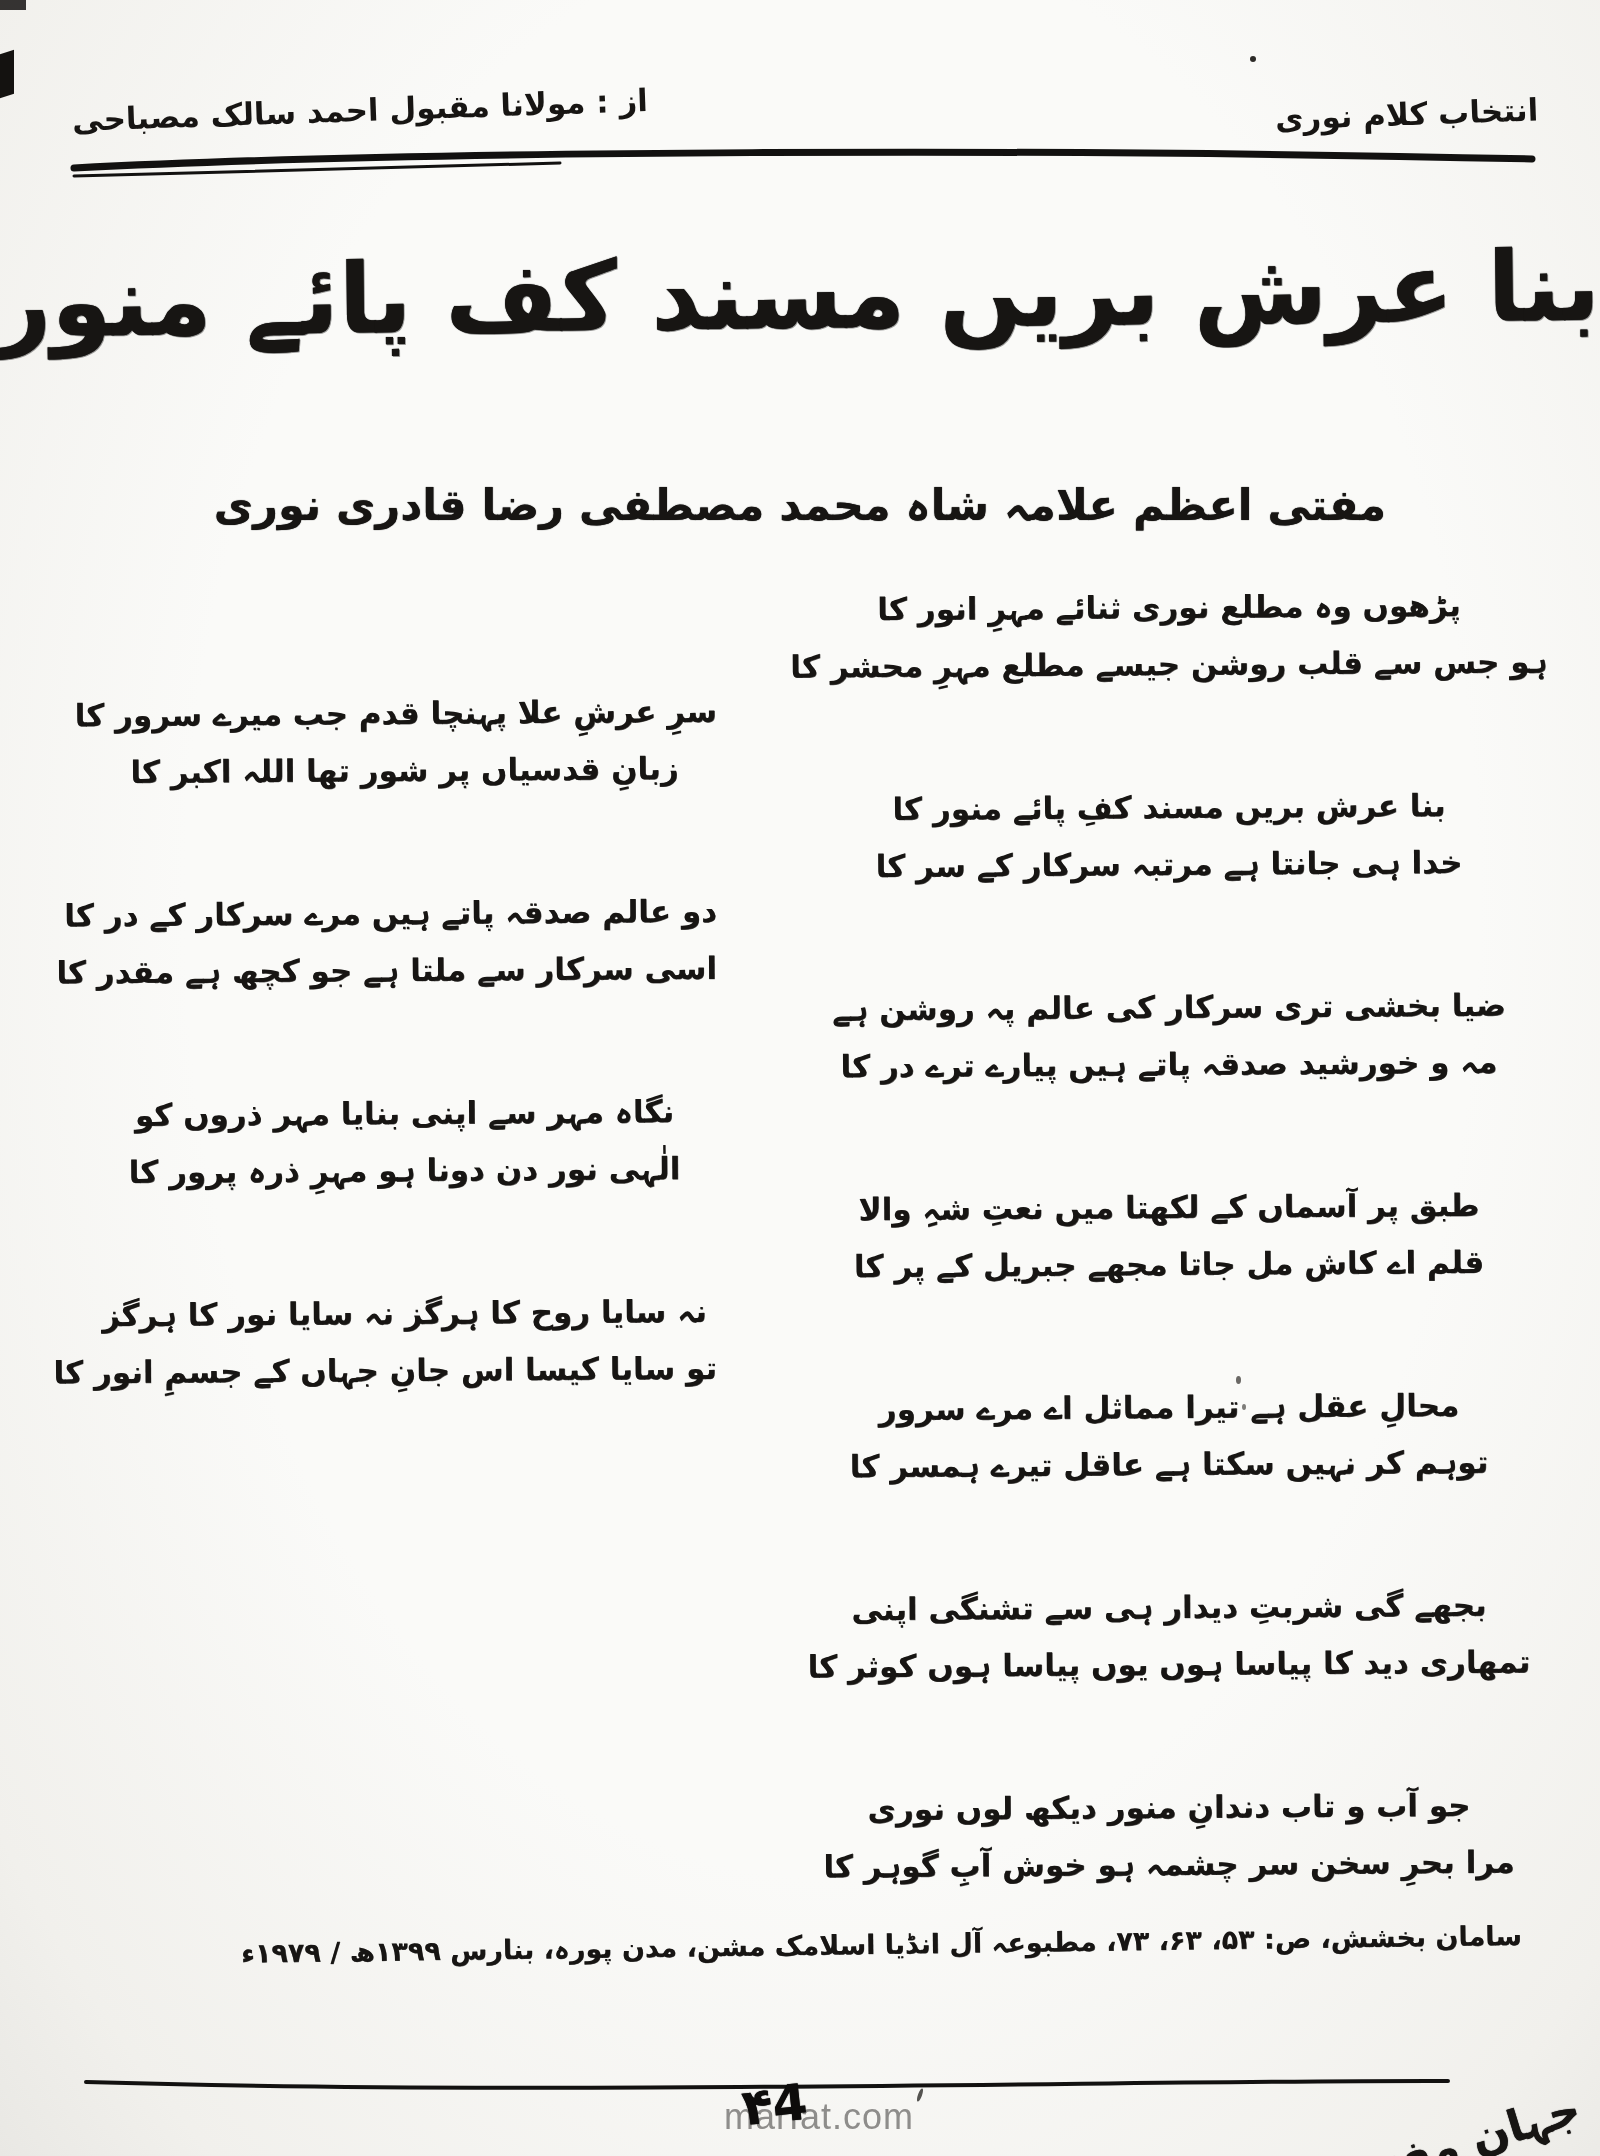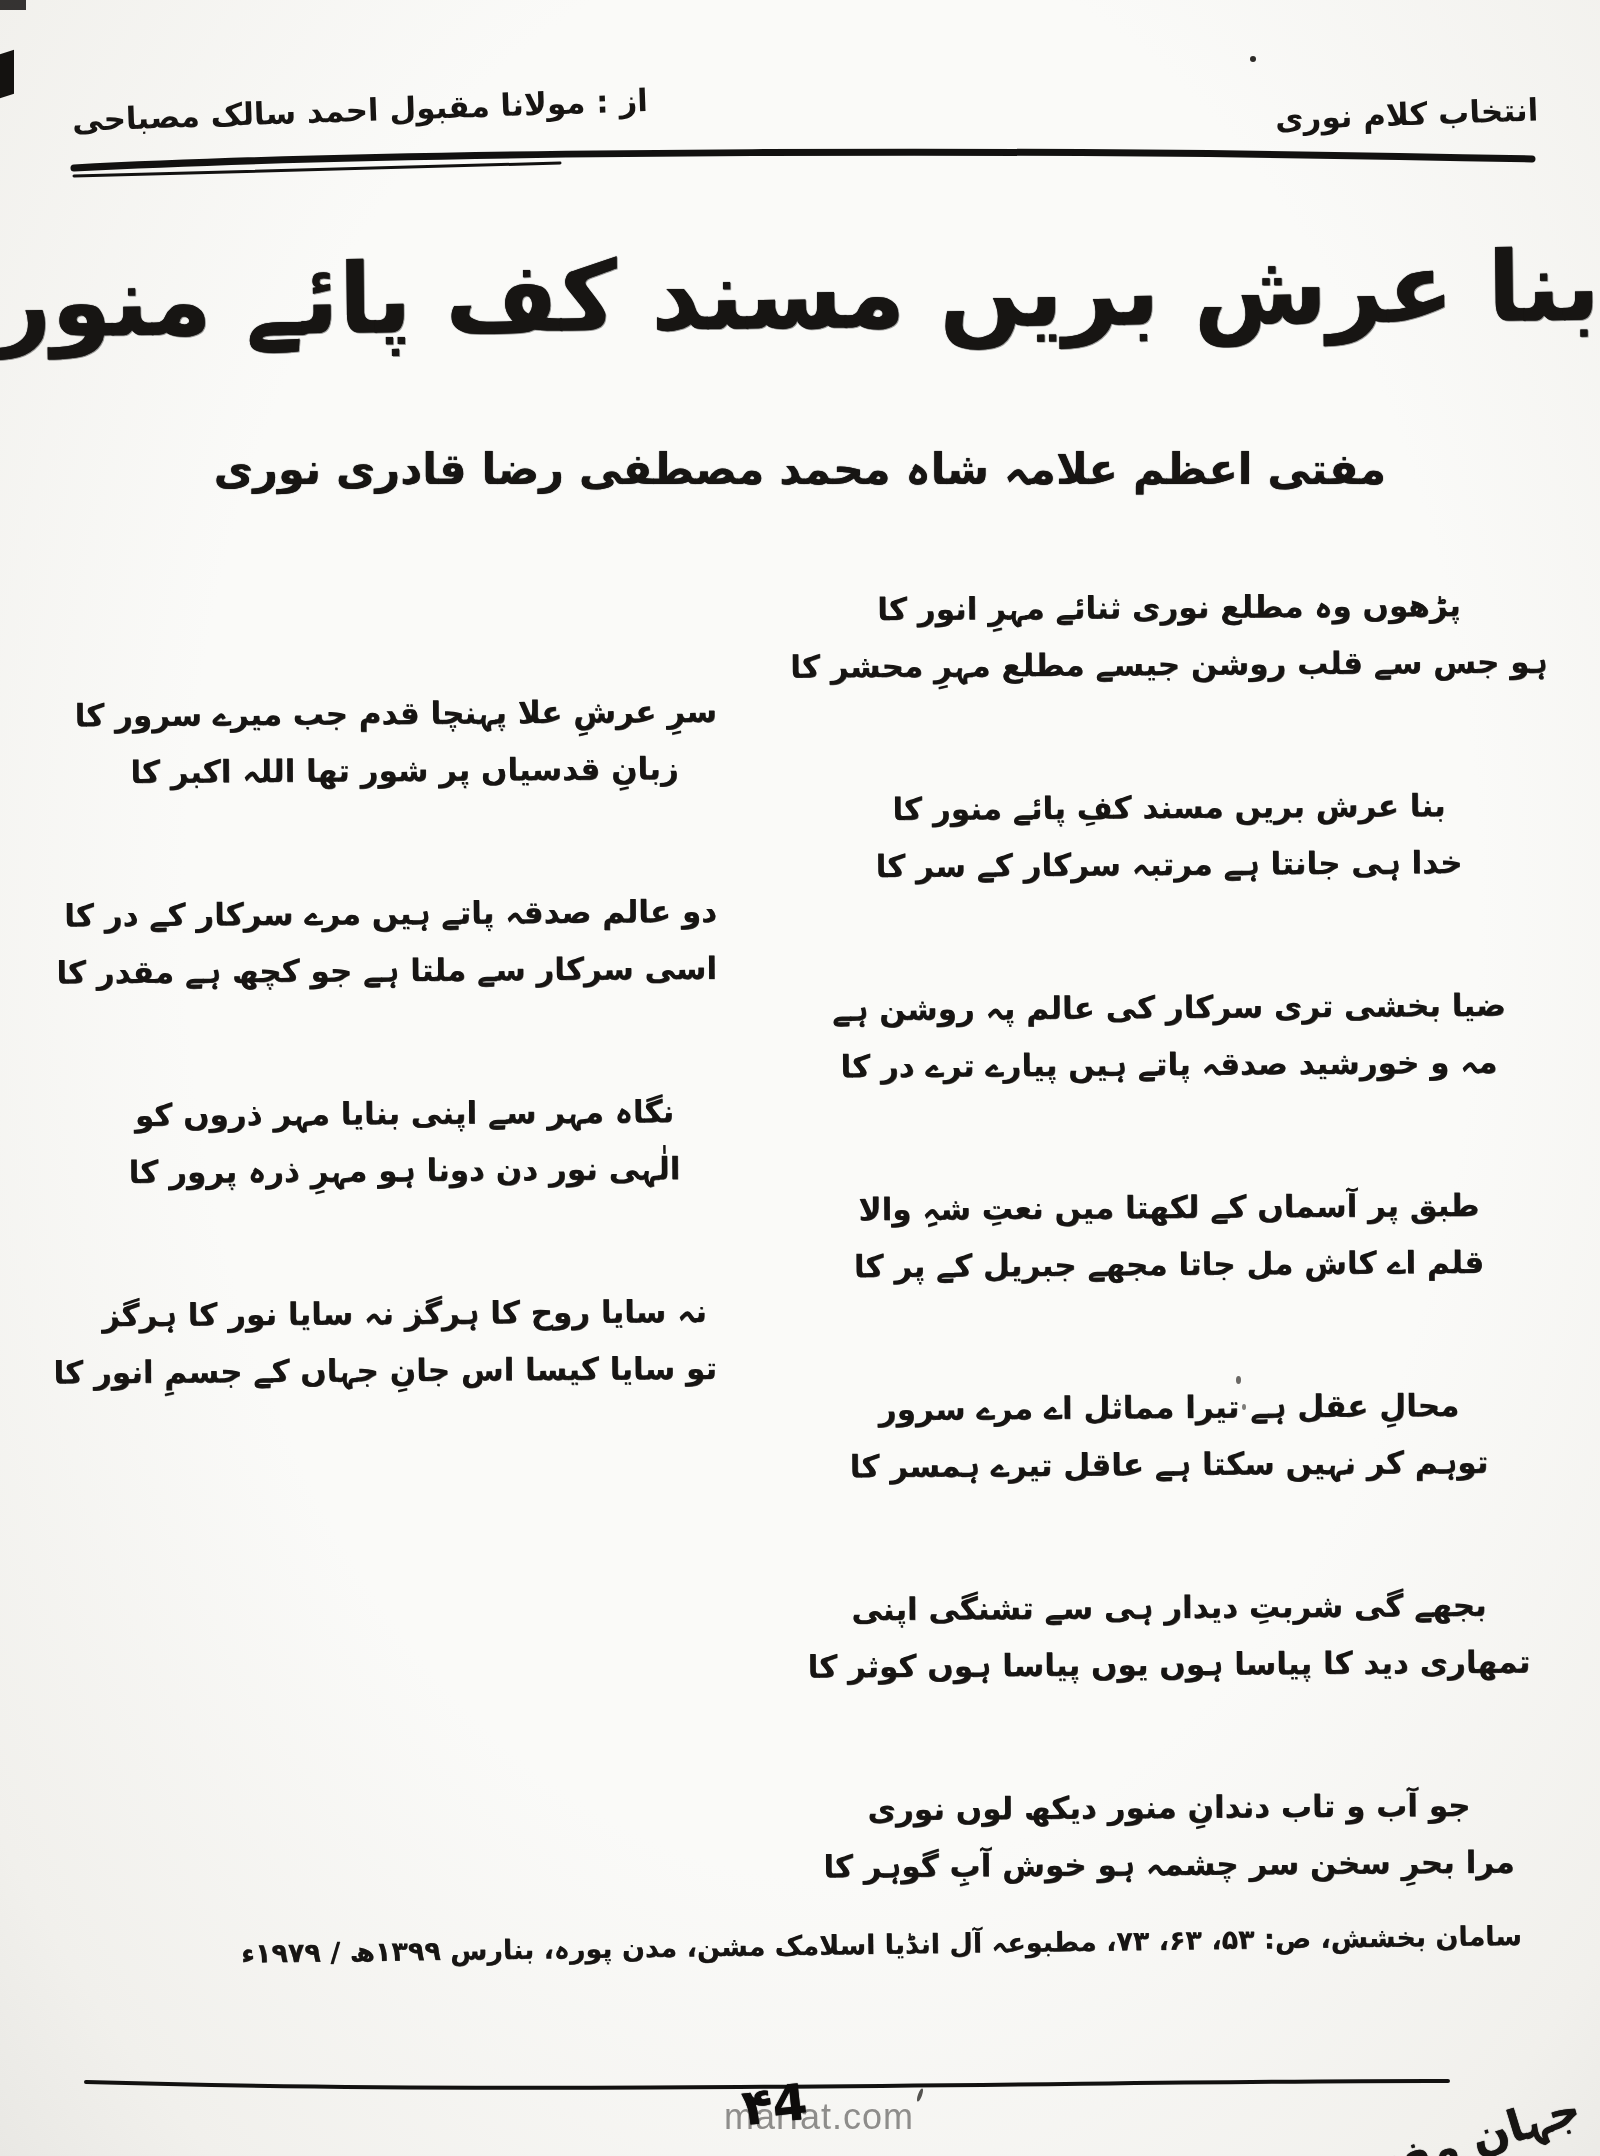--- a/index.html
+++ b/index.html
@@ -15,21 +15,21 @@
   .hdr-left{position:absolute;top:92px;left:72px;font-size:31px;font-weight:bold;transform:rotate(-2deg);}
   .rule{position:absolute;left:0;top:0;width:1600px;height:2156px;pointer-events:none;}
   
   .title{
     position:absolute;top:238px;left:0;width:1600px;text-align:center;
     font-size:97px;font-weight:bold;letter-spacing:-2px;
     text-shadow:0 0 1px #000, 1px 1px 0 rgba(0,0,0,.35);
     transform:rotate(-0.6deg);
   }
   .byline{
-    position:absolute;top:444px;left:0;width:1600px;text-align:center;
+    position:absolute;top:480px;left:0;width:1600px;text-align:center;
     font-size:43px;font-weight:bold;text-shadow:0 0 1px #000;
   }
   
   .col{position:absolute;}
   .col-right{top:579px;right:46px;width:770px;text-align:center;}
   .col-left{top:685px;left:92px;width:625px;text-align:center;}
   .couplet{margin-bottom:86px;}
   .vline{
     height:57px;line-height:57px;font-size:31px;font-weight:bold;
     text-shadow:0.4px 0.4px 0.6px rgba(10,8,6,.65);

